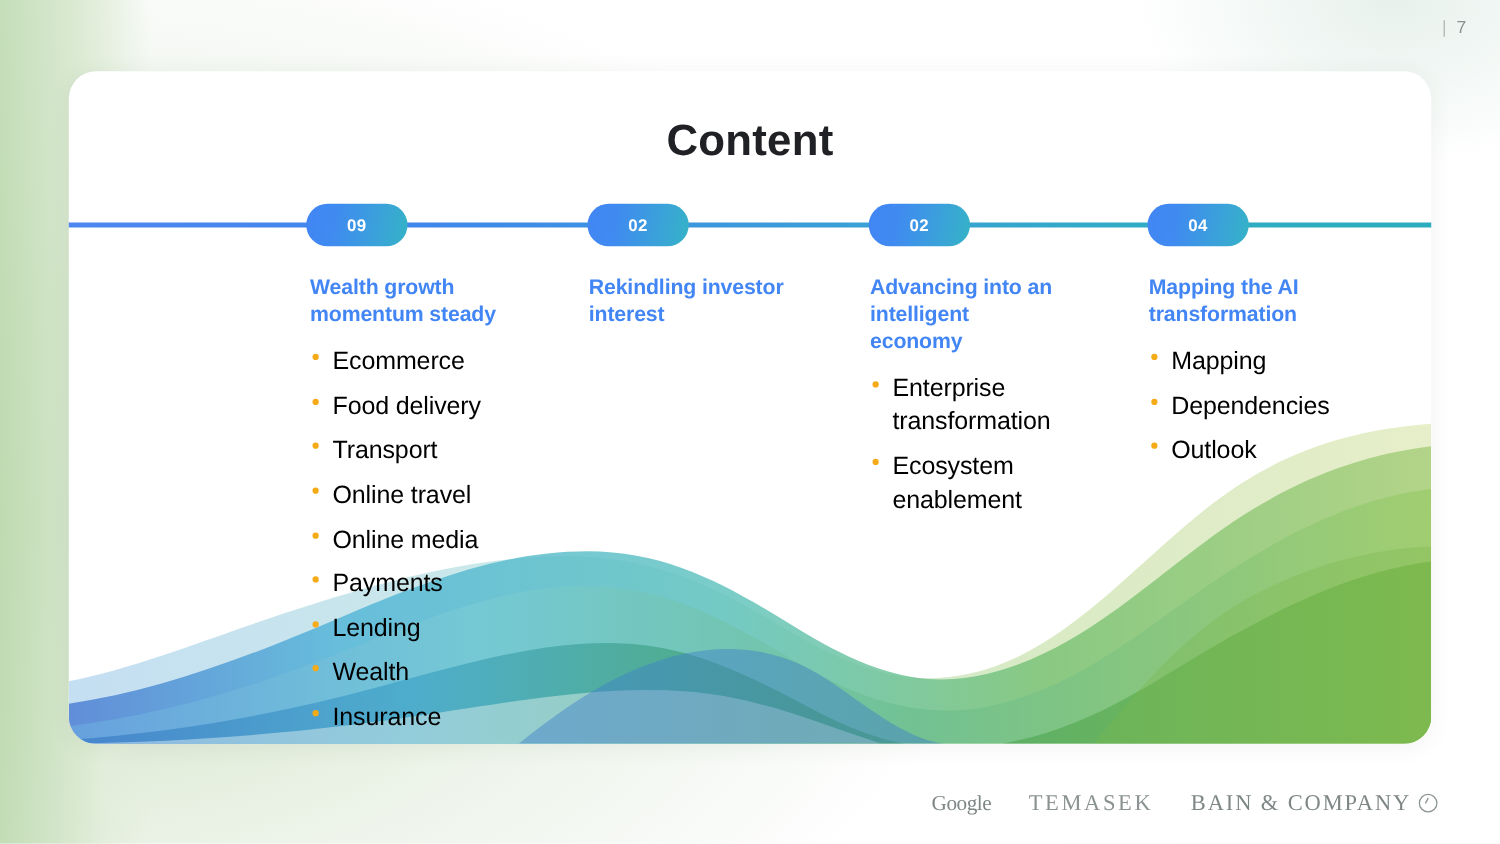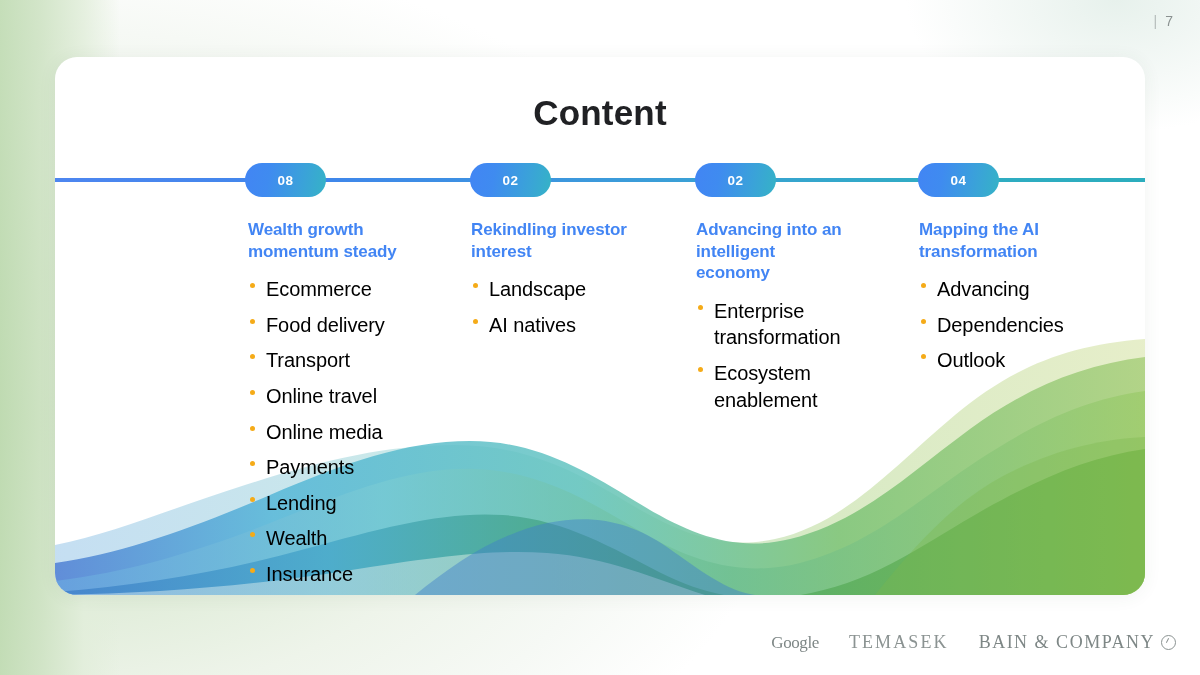--- a/index.html
+++ b/index.html
@@ -96,21 +96,21 @@
   }
   ul.items li::before{
     content:"";position:absolute;left:2px;top:7px;
     width:5px;height:5px;border-radius:50%;background:#f5ab18;
   }
 
   
   #footer{
     position:absolute;left:0;right:0;bottom:22px;
     display:flex;justify-content:flex-end;align-items:flex-end;
-    gap:30px;padding-right:24px;
+    gap:30px;padding-right:50px;
   }
   .logo-google{
     font-family:"Liberation Serif", serif;
     font-size:17px;color:#7e8786;letter-spacing:-.4px;
   }
   .logo-temasek{
     font-family:"Liberation Serif", serif;
     font-size:18px;color:#8b9392;letter-spacing:2.1px;
   }
   .logo-bain{
@@ -185,58 +185,54 @@
     <path d="M820,300 C860,250 900,206 950,180 C1000,154 1048,144 1090,142 L1090,300 Z" fill="#7ab84e" opacity="0.35"></path>
   </svg>
 
   <div id="title">Content</div>
 
   <div id="rail"></div>
 
   <div id="cols">
 
     <div class="col c1">
-      <div class="pill">08</div>
+      <div class="pill">09</div>
       <div class="heading">Wealth growth momentum steady</div>
       <ul class="items">
         <li>Ecommerce</li>
         <li>Food delivery</li>
         <li>Transport</li>
         <li>Online travel</li>
         <li>Online media</li>
         <li>Payments</li>
         <li>Lending</li>
         <li>Wealth</li>
         <li>Insurance</li>
       </ul>
     </div>
 
     <div class="col c2">
       <div class="pill">02</div>
       <div class="heading">Rekindling investor interest</div>
-      <ul class="items">
-        <li>Landscape</li>
-        <li>AI natives</li>
-      </ul>
     </div>
 
     <div class="col c3">
       <div class="pill">02</div>
       <div class="heading">Advancing into an intelligent economy</div>
       <ul class="items">
         <li>Enterprise transformation</li>
         <li>Ecosystem enablement</li>
       </ul>
     </div>
 
     <div class="col c4">
       <div class="pill">04</div>
       <div class="heading">Mapping the AI transformation</div>
       <ul class="items">
-        <li>Advancing</li>
+        <li>Mapping</li>
         <li>Dependencies</li>
         <li>Outlook</li>
       </ul>
     </div>
 
   </div>
 </div>
 
 <div id="footer">
   <span class="logo-google">Google</span>

